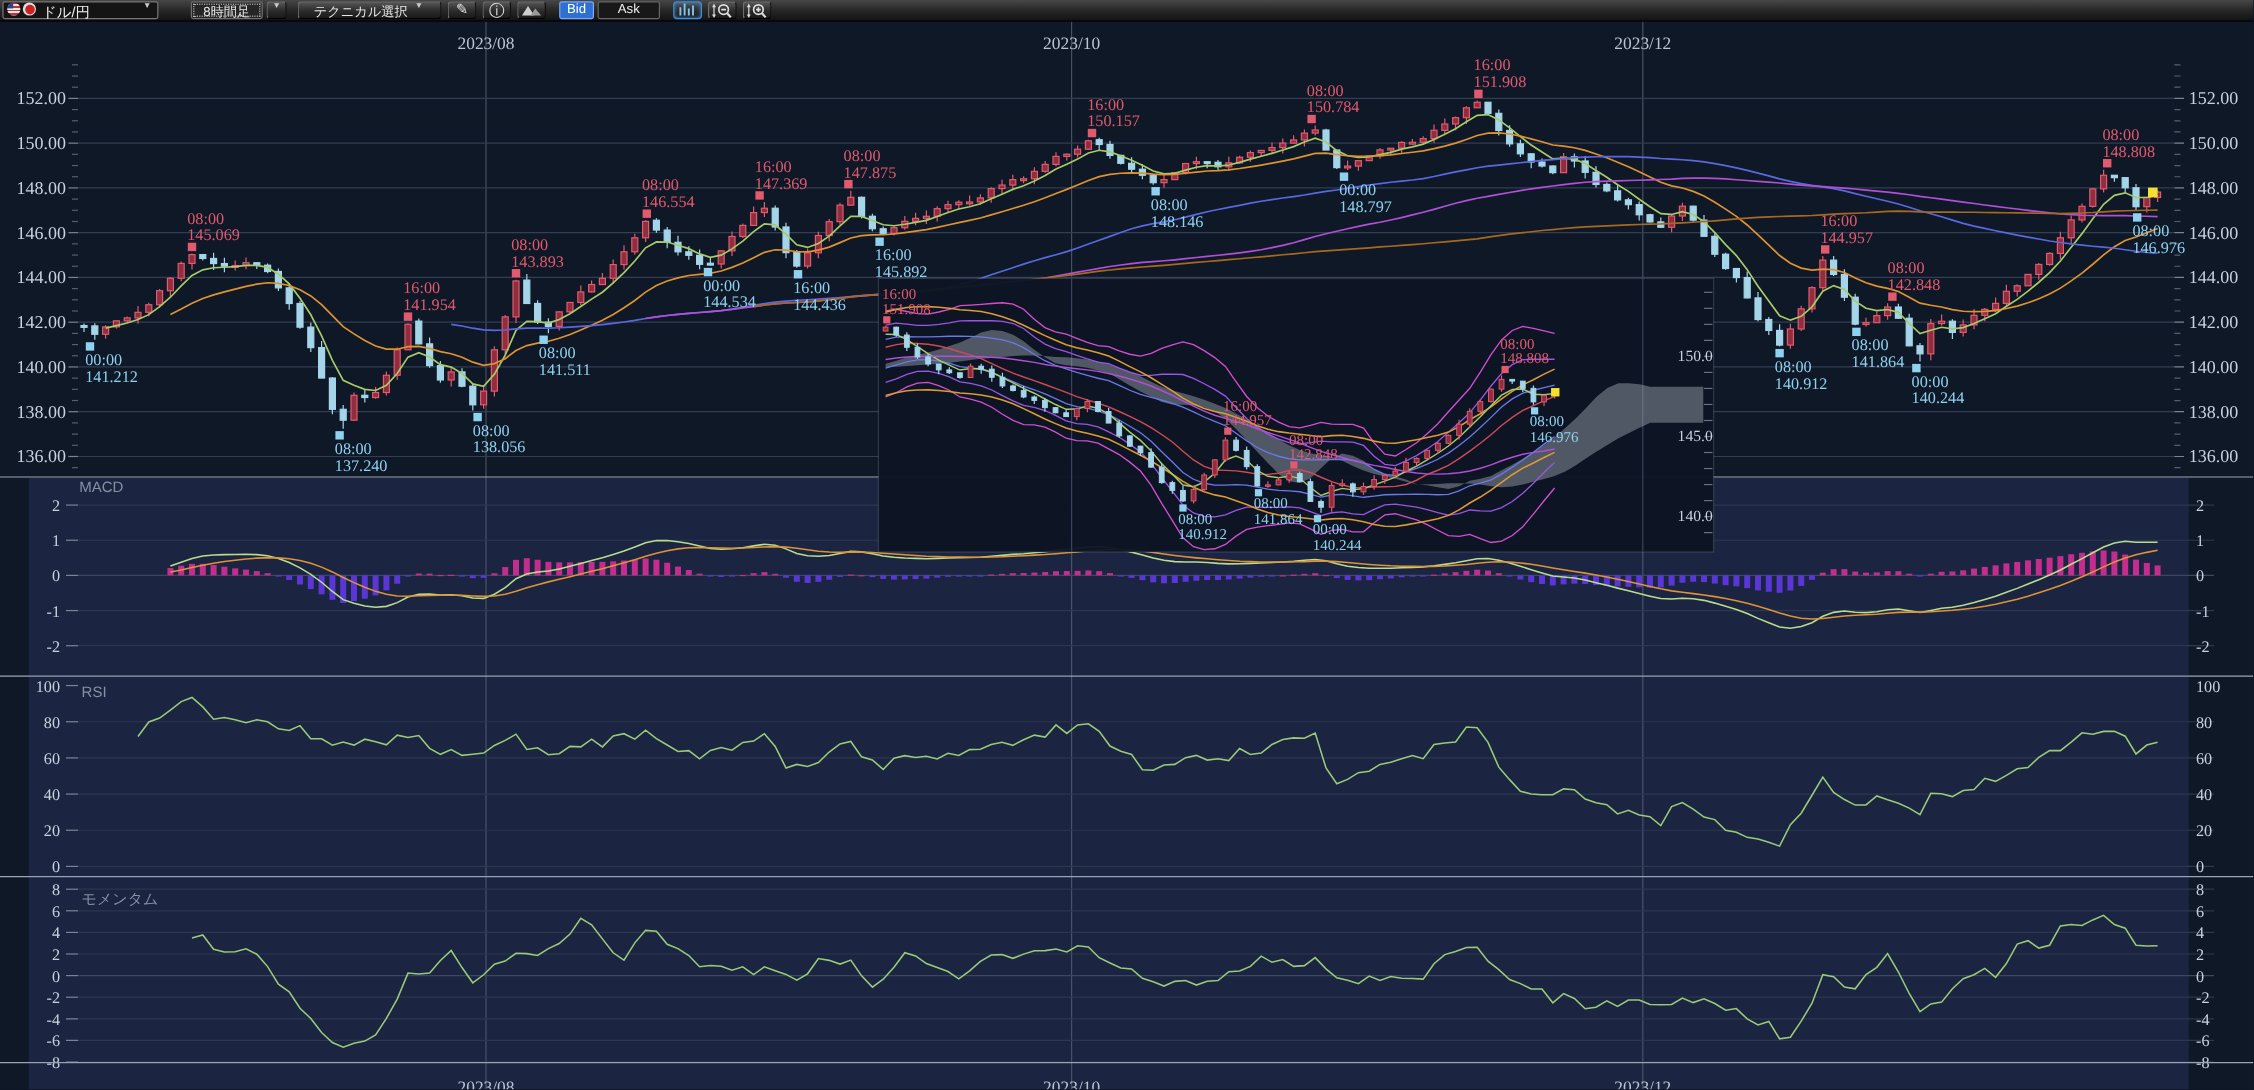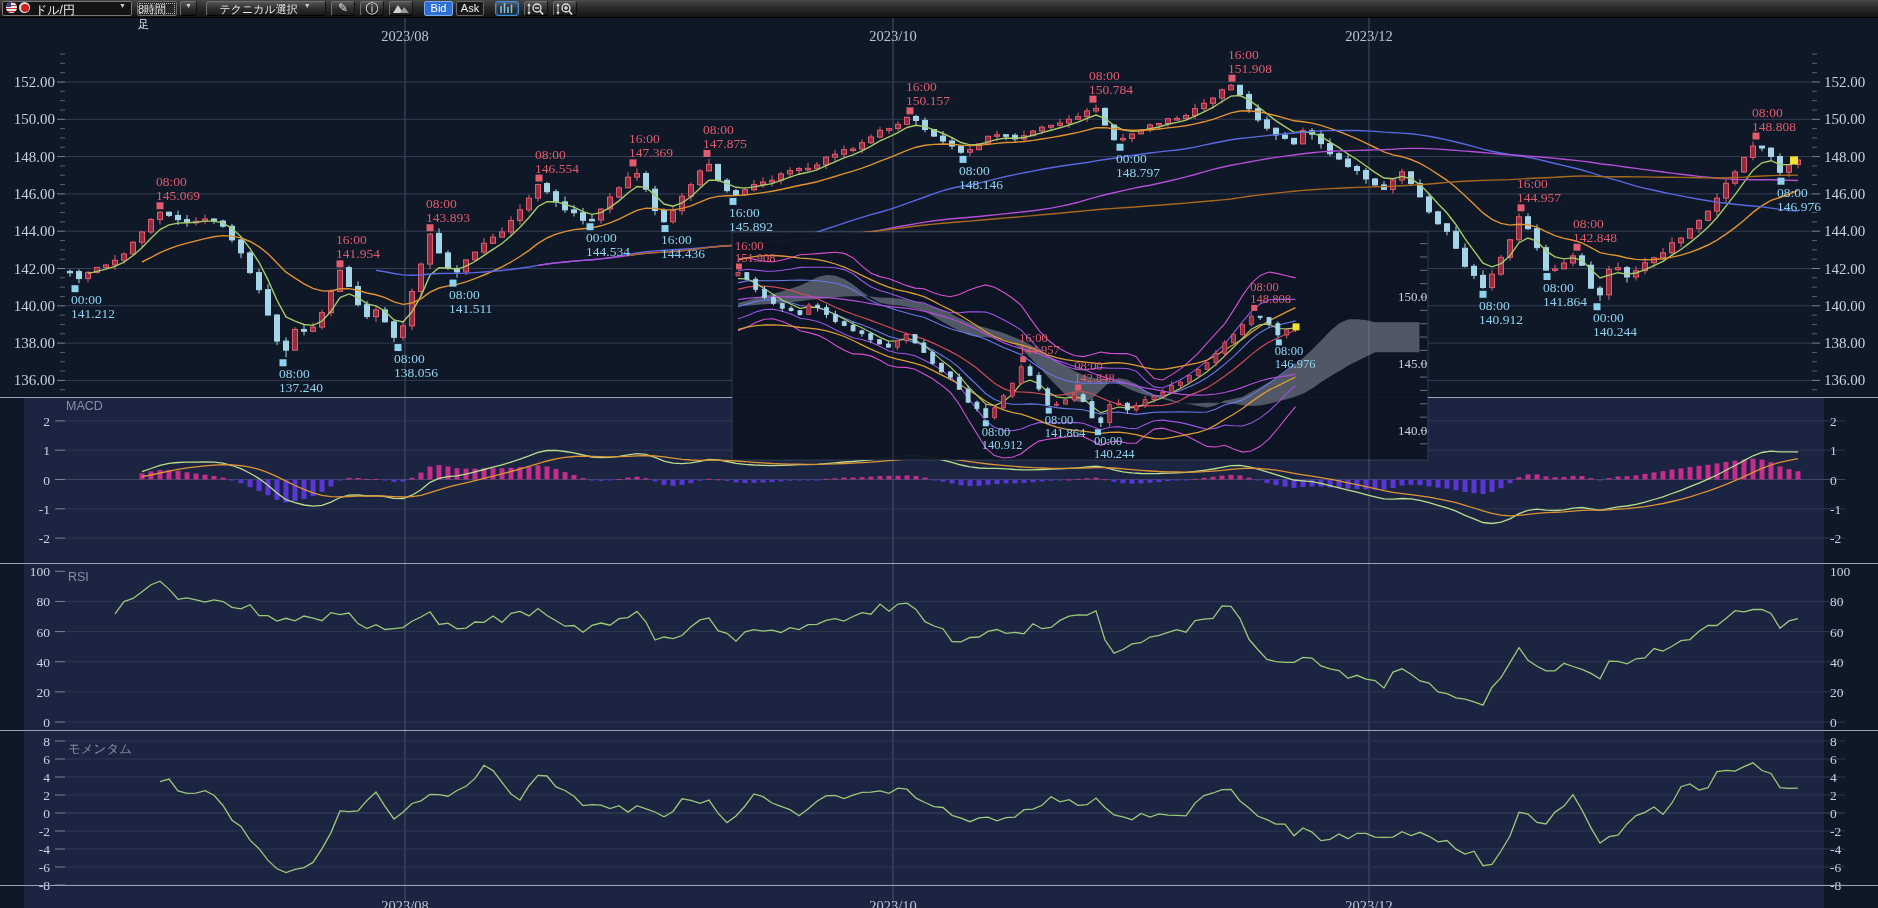--- a/index.html
+++ b/index.html
@@ -12,26 +12,26 @@
 .tb{height:15px;display:flex;align-items:flex-start;box-sizing:border-box;color:#e8e8e8;font-size:11px;cursor:pointer}
 .pair-select{width:130px;background:#141414;border:1px solid #777;border-radius:2px;padding:0 3px;gap:2px}
 .pair-label{flex:1;padding-left:3px;font-size:12px;color:#f0f0f0;white-space:nowrap}
 .dd-arrow{font-size:7px;color:#ccc;padding:0 2px}
 .flag{width:11px;height:11px;border-radius:50%;display:inline-block;position:relative;overflow:hidden;flex:none}
 .flag.us{background:repeating-linear-gradient(180deg,#c23434 0 1.5px,#e8e8e8 1.5px 3px)}
 .flag.us::after{content:"";position:absolute;left:0;top:0;width:5px;height:5px;background:#33437f}
 .flag.jp{background:#dedede}
 .flag.jp::after{content:"";position:absolute;left:1.5px;top:1.5px;width:8px;height:8px;border-radius:50%;background:#cc2222}
 .btn3d{background:linear-gradient(#555,#2e2e2e 50%,#191919);border:1px solid #6e6e6e;border-bottom-color:#000;border-right-color:#111;border-radius:3px}
-.timeframe{width:40px;justify-content:center;background:#262626;border:1px solid #6e6e6e;outline:1px dotted #bbb;outline-offset:-3px;border-radius:2px;margin-left:2px}
+.timeframe{width:60px;justify-content:center;background:#262626;border:1px solid #6e6e6e;outline:1px dotted #bbb;outline-offset:-3px;border-radius:2px;margin-left:24px}
 .tf-arrow{width:17px;justify-content:center;font-size:7px}
 .technical{width:120px;justify-content:center;gap:4px;margin-left:6px}
 .icon-btn{width:24px;justify-content:center;margin-left:2px}
 .bid{width:29px;justify-content:center;background:#2e6fd6;border:1px solid #7fa9e8;border-radius:2px;color:#fff;margin-left:8px}
-.ask{width:28px;justify-content:center;background:#181818;border:1px solid #666;border-radius:2px;color:#f0f0f0}
+.ask{width:52px;justify-content:center;background:#181818;border:1px solid #666;border-radius:2px;color:#f0f0f0}
 .glow{border:1px solid #3d8fe0;box-shadow:0 0 3px #3d8fe0 inset;margin-left:8px}
 .pencil{font-size:12px;line-height:1}
 .info-glyph{font-size:13px;line-height:1}
 </style>
 </head>
 <body>
 
 <div id="app">
   <div id="toolbar">
     <div class="tb pair-select">

